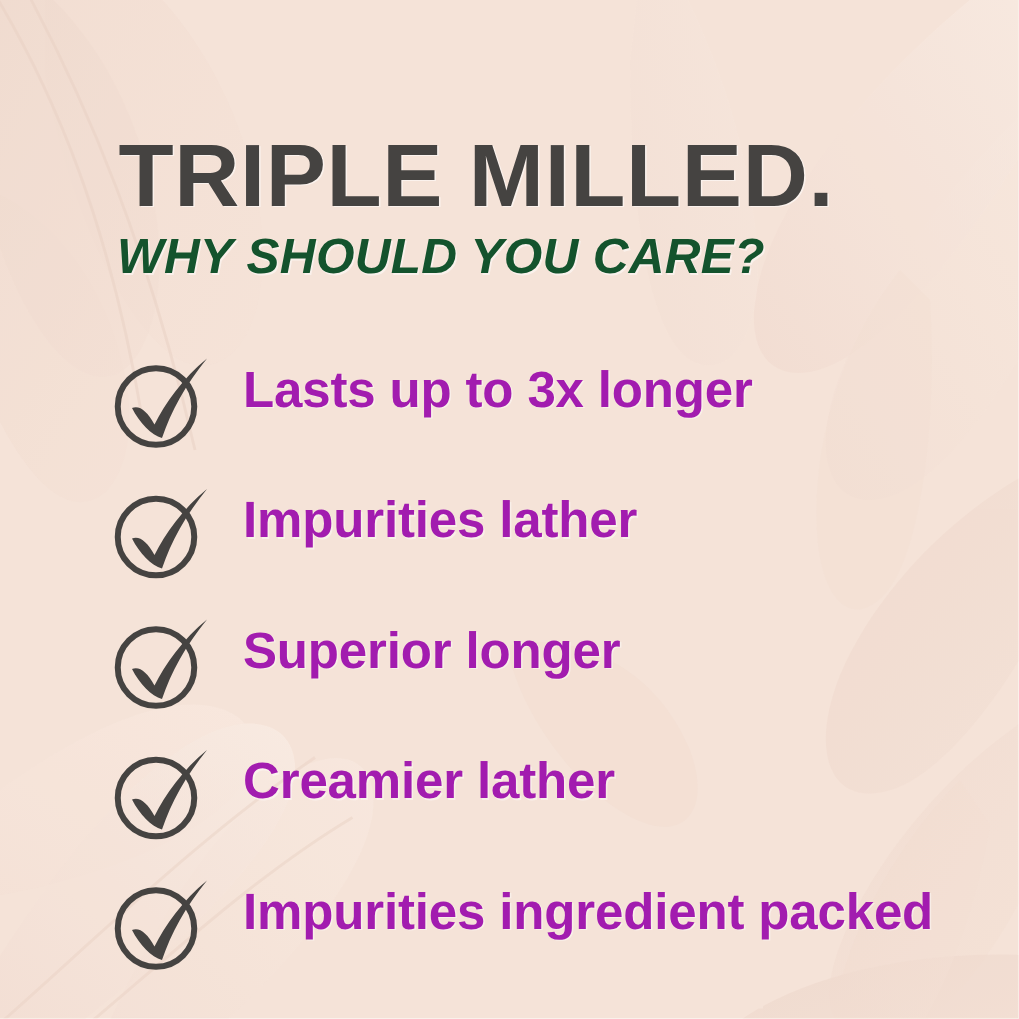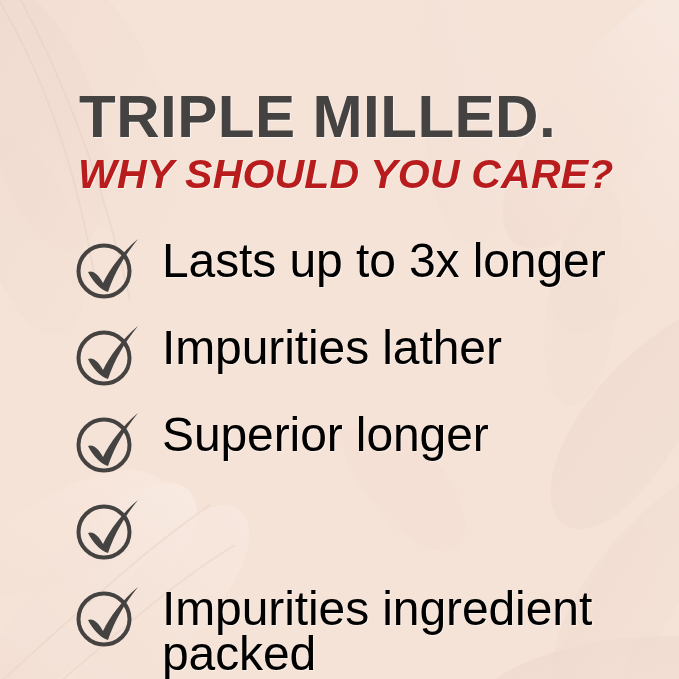--- a/index.html
+++ b/index.html
@@ -42,25 +42,25 @@
     line-height: 1.0;
     white-space: nowrap;
     text-shadow: 1px 1px 0 rgba(255,255,255,0.55);
     transform: scaleX(1.02);
     transform-origin: left center;
   }
   .subtitle {
     position: absolute;
     left: 78px;
     top: 106px;
-    font-size: 41px;
+    font-size: 33px;
     font-weight: 700;
     font-style: italic;
     letter-spacing: 0.2px;
-    color: #b91c1c;
+    color: #14532d;
     line-height: 1.0;
     white-space: nowrap;
     text-shadow: 1px 1px 0 rgba(255,255,255,0.5);
     transform: scaleX(1.0);
     transform-origin: left center;
   }
 
   
   .bullets {
     position: absolute;
@@ -83,23 +83,23 @@
     display: block;
     width: 74px;
     height: 70px;
     overflow: visible;
   }
   .bullet-text {
     position: absolute;
     left: 162px;
     top: 4px;
     width: 510px;
-    font-size: 48px;
-    font-weight: 400;
-    color: #000000;
+    font-size: 34px;
+    font-weight: 700;
+    color: #a21caf;
     line-height: 45px;
     letter-spacing: -0.1px;
     text-shadow: 1px 1px 0 rgba(255,255,255,0.45);
   }
 </style>
 </head>
 <body>
 
 <div id="poster">
 
@@ -196,20 +196,21 @@
         <div class="bullet-text">Superior longer</div>
       </div>
 
       <div class="bullet-row">
         <span class="check-wrap">
           <svg viewBox="0 0 74 70" xmlns="http://www.w3.org/2000/svg">
             <circle cx="32" cy="37" r="25.5" fill="none" stroke="#454341" stroke-width="4"></circle>
             <path d="M 16 38 C 21 36 26 40 31 49 C 38 35 50 18 66 5 C 52 22 42 40 36 58 C 29 56 21 48 16 38 Z" fill="#454341"></path>
           </svg>
         </span>
+        <div class="bullet-text">Creamier lather</div>
       </div>
 
       <div class="bullet-row">
         <span class="check-wrap">
           <svg viewBox="0 0 74 70" xmlns="http://www.w3.org/2000/svg">
             <circle cx="32" cy="37" r="25.5" fill="none" stroke="#454341" stroke-width="4"></circle>
             <path d="M 16 38 C 21 36 26 40 31 49 C 38 35 50 18 66 5 C 52 22 42 40 36 58 C 29 56 21 48 16 38 Z" fill="#454341"></path>
           </svg>
         </span>
         <div class="bullet-text">Impurities ingredient packed</div>

